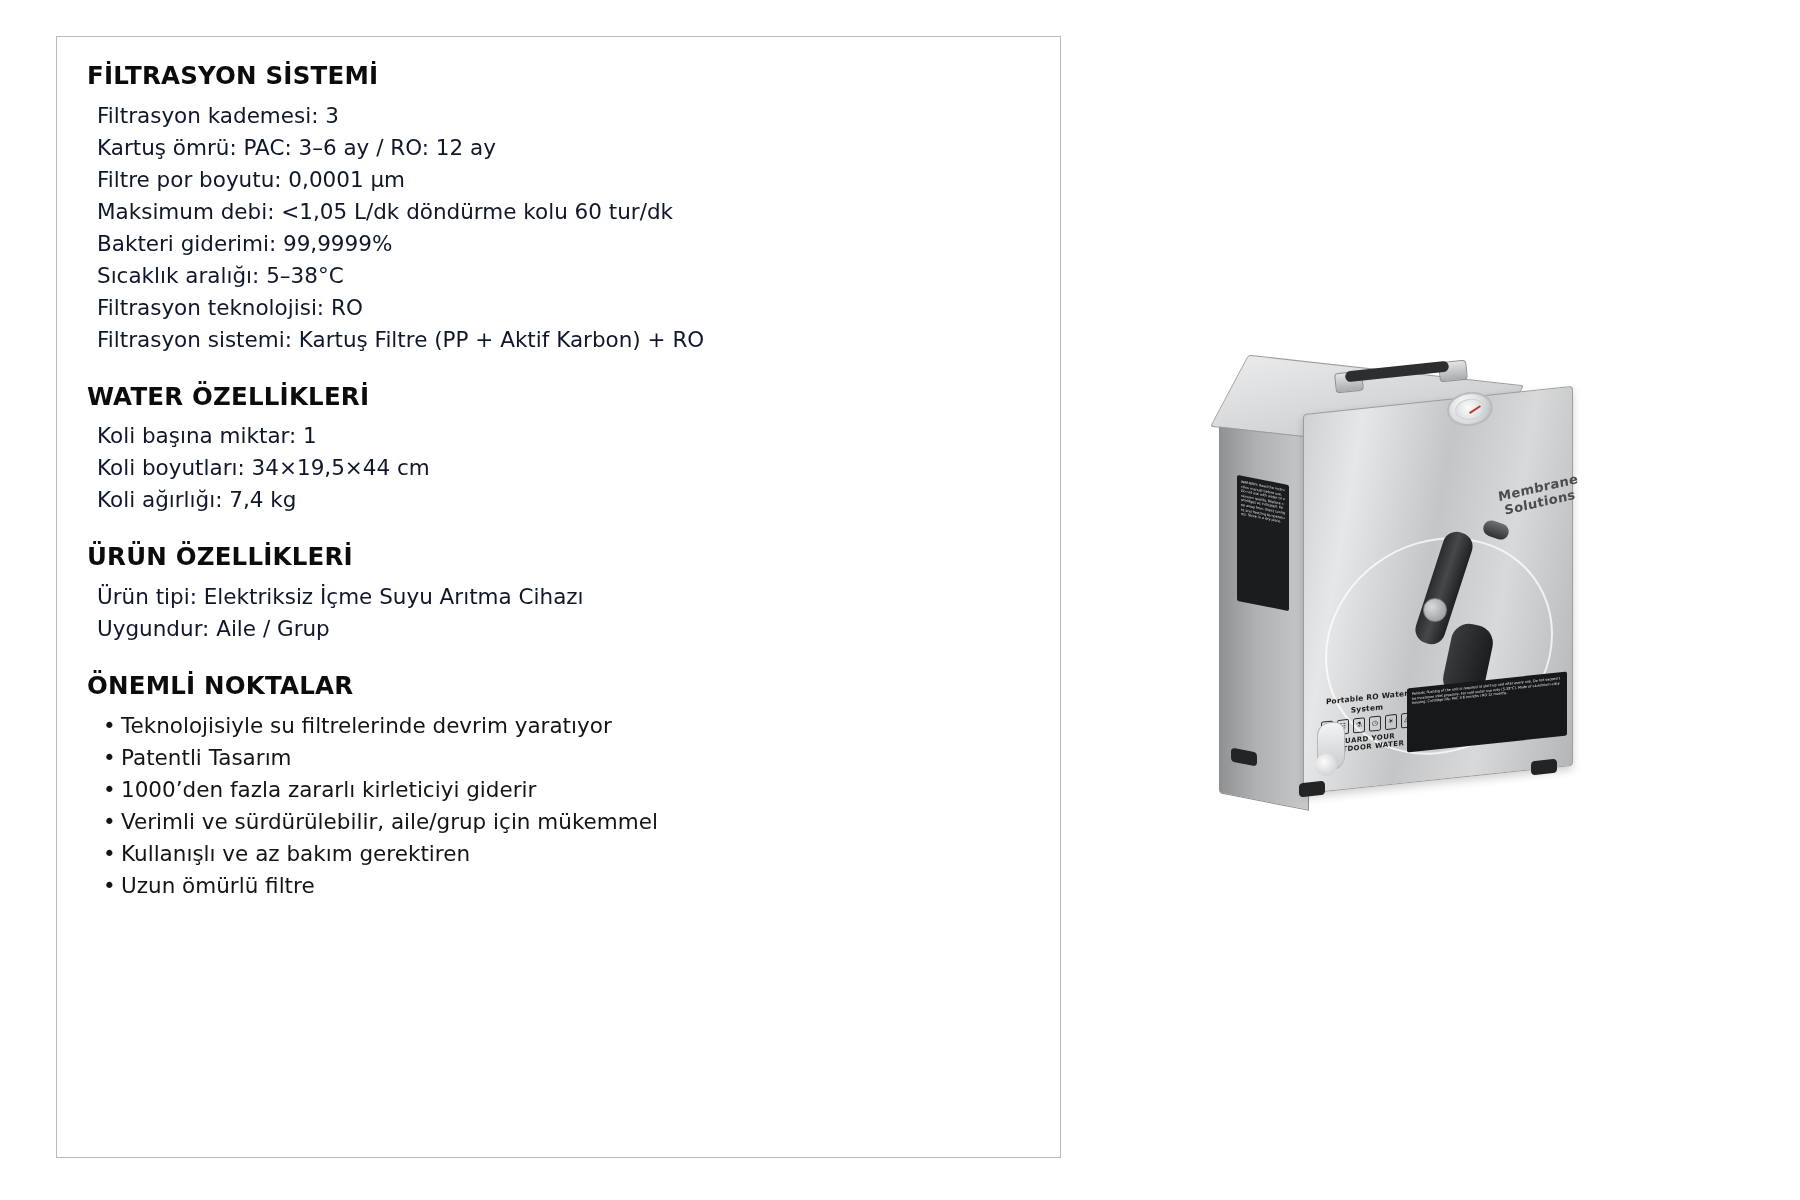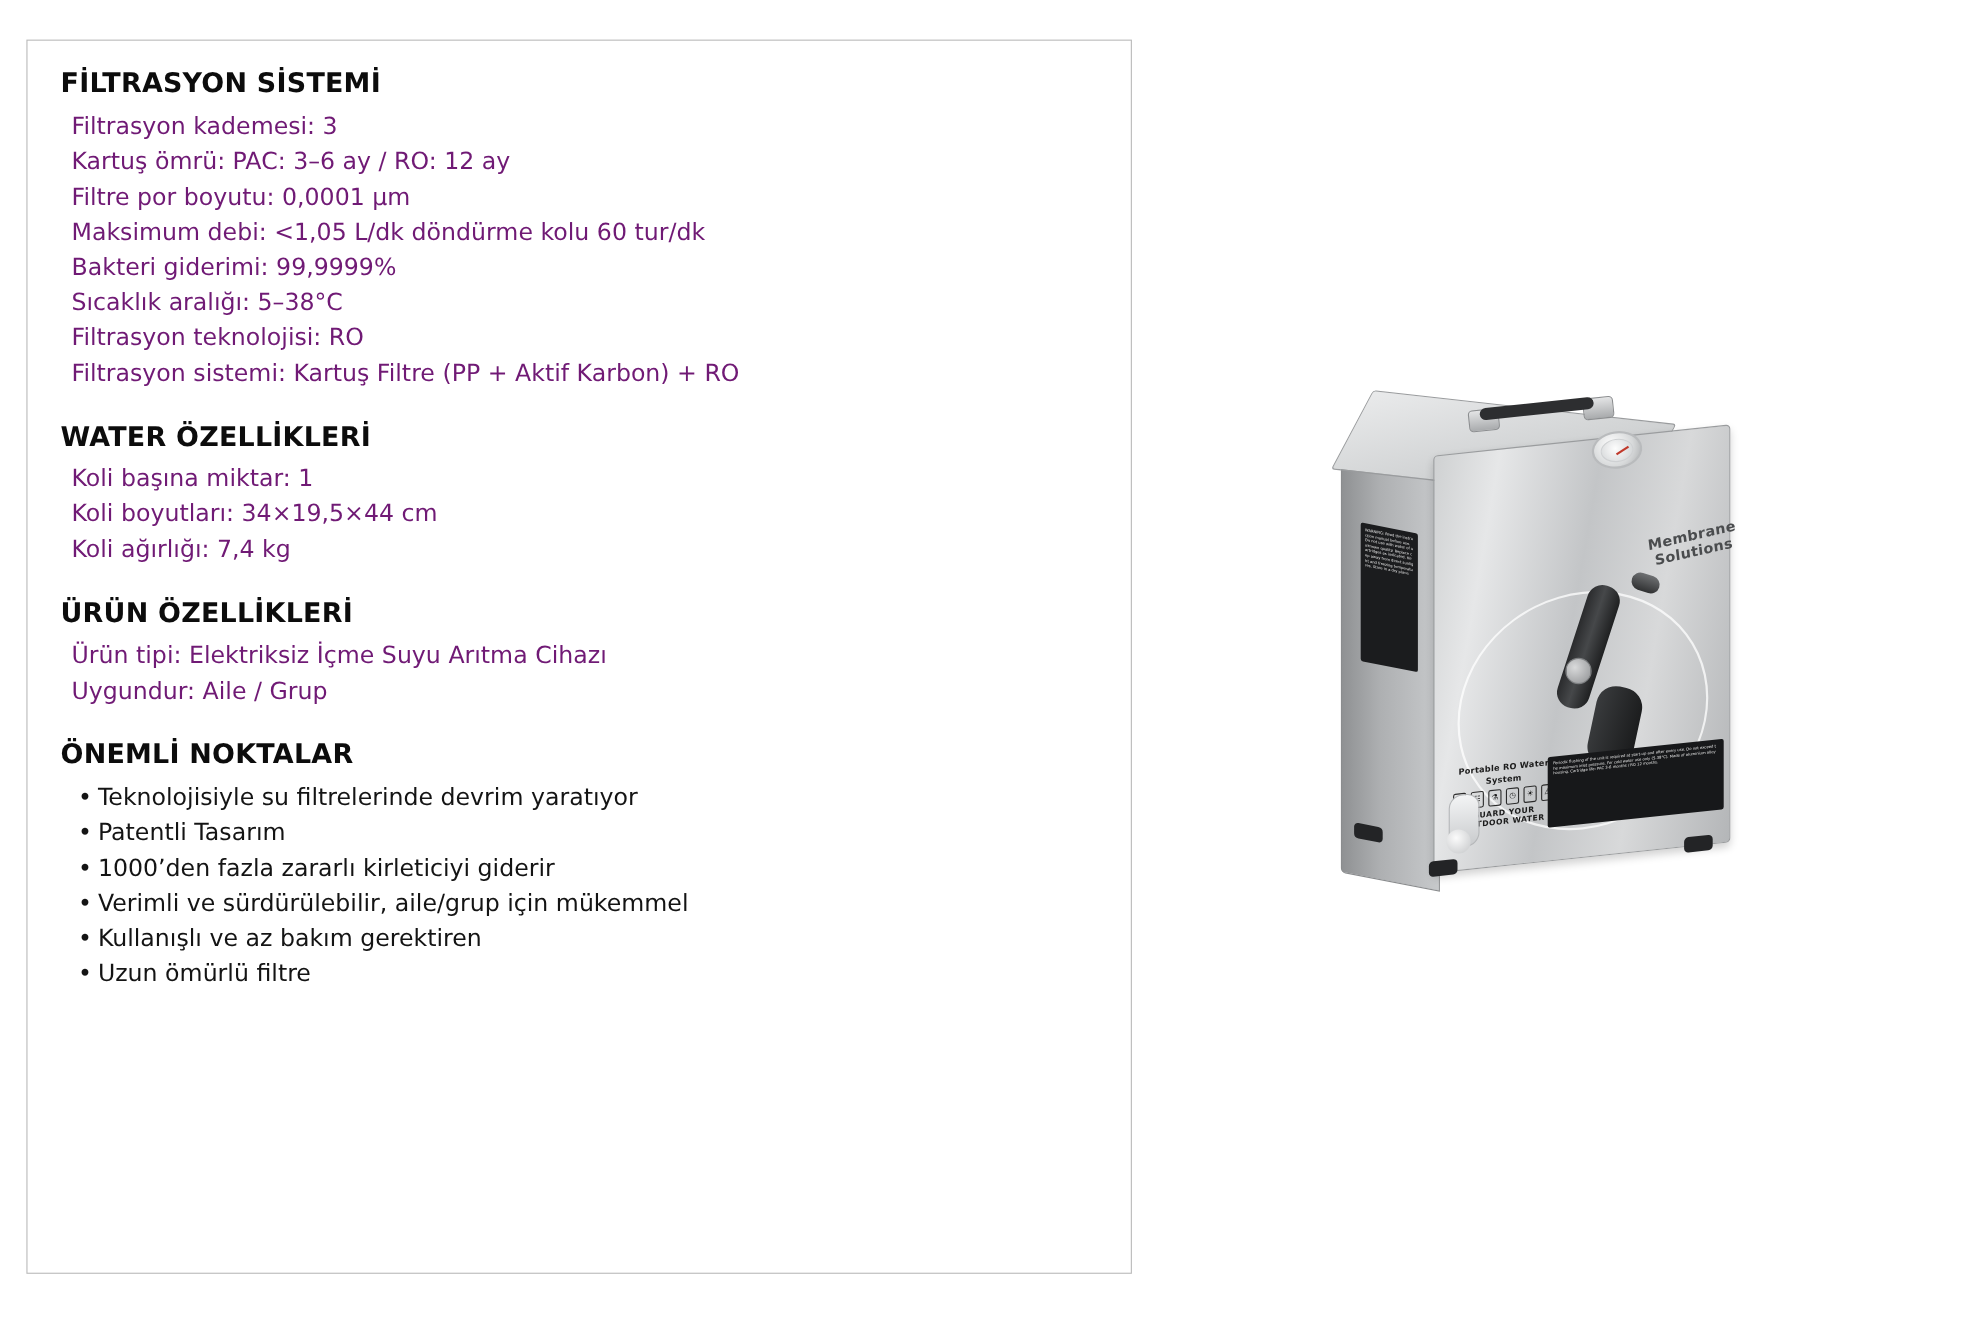--- a/index.html
+++ b/index.html
@@ -17,21 +17,21 @@
   }
 
   #page {
     position: absolute;
     inset: 0;
   }
 
   
   .spec-panel {
     position: absolute;
-    left: 24px;
+    left: 56px;
     top: 36px;
     width: 1005px;
     height: 1122px;
     border: 1px solid #b9b9b9;
     box-sizing: border-box;
     background: #ffffff;
   }
 
   .spec-inner {
     padding: 24px 30px 10px 30px;
@@ -47,21 +47,21 @@
     font-weight: bold;
     letter-spacing: 0.2px;
     color: #0c0c0c;
     margin: 0 0 8px 0;
     line-height: 1.25;
   }
 
   .spec-line {
     font-size: 21.5px;
     line-height: 32px;
-    color: #701a75;
+    color: #0f172a;
     padding-left: 10px;
     white-space: nowrap;
   }
 
   .bullet-line {
     font-size: 21.5px;
     line-height: 32px;
     color: #141414;
     padding-left: 16px;
     white-space: nowrap;

